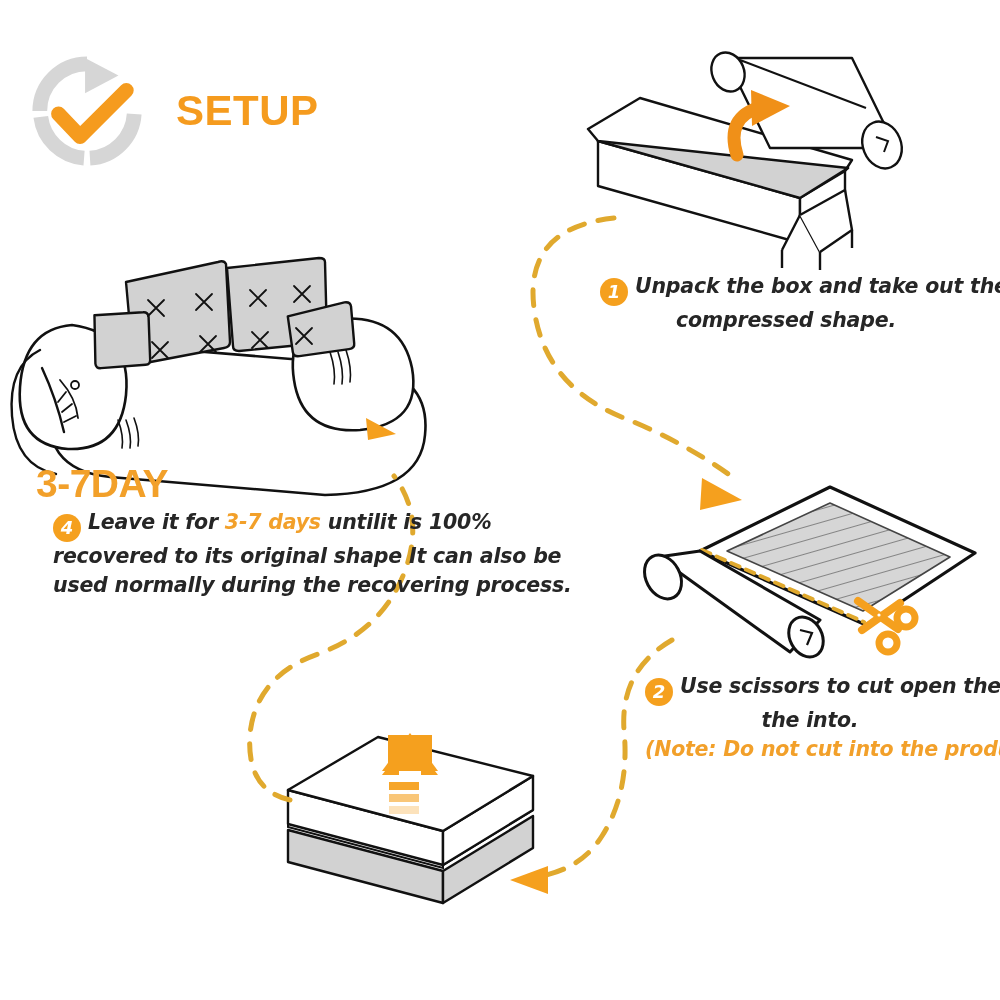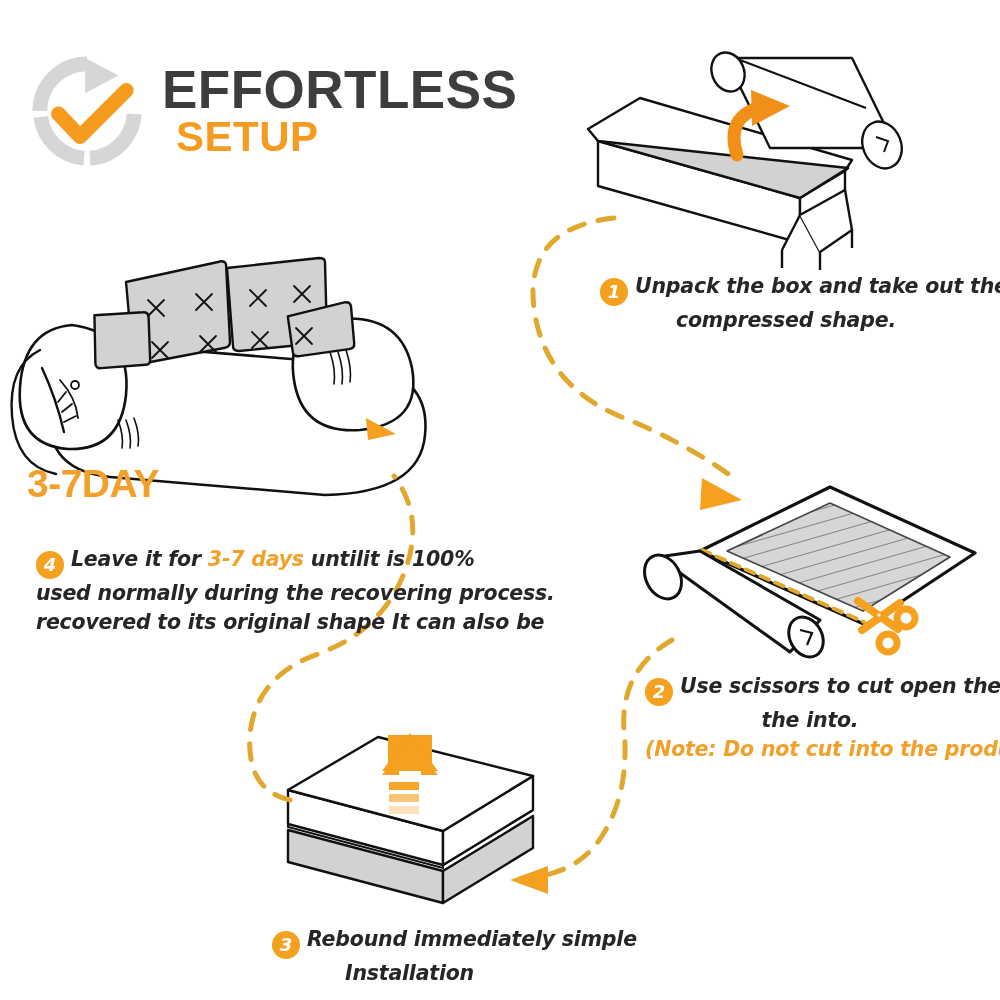--- a/index.html
+++ b/index.html
@@ -23,21 +23,21 @@
     font-size:53px;font-weight:bold;letter-spacing:0.5px;
     color:#3d3d3d;white-space:nowrap;
   }
   .title-line2{
     font-size:42px;font-weight:bold;letter-spacing:0.5px;
     color:#F59B1E;white-space:nowrap;margin-left:14px;
   }
 
   
   #day-heading{
-    position:absolute;left:27px;top:462px;
+    position:absolute;left:36px;top:462px;
     font-size:39px;font-weight:bold;color:#F2A02A;
     letter-spacing:-0.5px;white-space:nowrap;
   }
 
   
   .step{position:absolute;color:#262626;}
   .step-line{
     font-family:"DejaVu Sans",sans-serif;
     font-style:italic;font-weight:bold;
     font-size:20.5px;line-height:1.42;
@@ -55,21 +55,21 @@
     text-align:center;line-height:28px;
     margin-right:7px;
   }
 
   #step1{left:600px;top:272px;width:372px;text-align:center;}
   #step1 .l1{text-align:left;}
   #step2{left:645px;top:672px;width:330px;text-align:center;}
   #step2 .l1{text-align:left;}
   #step3{left:272px;top:925px;width:275px;text-align:center;}
   #step3 .l1{text-align:left;}
-  #step4{left:36px;top:508px;width:360px;text-align:left;margin-top:37px;}
+  #step4{left:53px;top:508px;width:360px;text-align:left;}
 </style>
 </head>
 <body>
 
 <div id="canvas">
 
   <svg class="layer" viewBox="0 0 1000 1000">
     <defs>
       <pattern id="hatch" width="13" height="13" patternUnits="userSpaceOnUse" patternTransform="rotate(74)">
         <rect width="13" height="13" fill="#d6d6d6"></rect>
@@ -209,21 +209,20 @@
     <svg id="header-icon" viewBox="0 0 120 120">
       <g fill="none" stroke="#d6d6d6" stroke-width="15" stroke-linecap="butt">
         <path d="M60 12 a48 48 0 0 0 -48 48"></path>
         <path d="M13 66 a48 48 0 0 0 44 42"></path>
         <path d="M63 108 a48 48 0 0 0 45 -45"></path>
       </g>
       <path d="M58 6 L92 24 L58 42 Z" fill="#d6d6d6"></path>
       <path d="M31 63 L53 86 L100 39" fill="none" stroke="#F59B1E" stroke-width="15" stroke-linecap="round" stroke-linejoin="round"></path>
     </svg>
     <div id="header-text">
-      <div class="title-line1">EFFORTLESS</div>
       <div class="title-line2">SETUP</div>
     </div>
   </div>
 
   <div id="day-heading">3-7DAY</div>
 
   <div class="step" id="step1">
     <div class="step-line l1">
       <span class="badge">1</span><span>Unpack the box and take out the</span>
     </div>
@@ -231,28 +230,22 @@
   </div>
 
   <div class="step" id="step2">
     <div class="step-line l1">
       <span class="badge">2</span><span>Use scissors to cut open the bag along</span>
     </div>
     <div class="step-line">the into.</div>
     <div class="step-line note">(Note: Do not cut into the products)</div>
   </div>
 
-  <div class="step" id="step3">
-    <div class="step-line l1">
-      <span class="badge">3</span><span>Rebound immediately simple</span>
-    </div>
-    <div class="step-line">Installation</div>
-  </div>
 
   <div class="step" id="step4">
     <div class="step-line l1">
       <span class="badge">4</span><span class="rich"><span>Leave it for </span><span class="hl">3-7 days</span><span> untilit is 100%</span></span>
     </div>
+    <div class="step-line rich"><span>recovered to its original shape It can also be</span></div>
     <div class="step-line rich"><span>used normally during the recovering process.</span></div>
-    <div class="step-line rich"><span>recovered to its original shape It can also be</span></div>
   </div>
 
 </div>
 
 </body></html>

